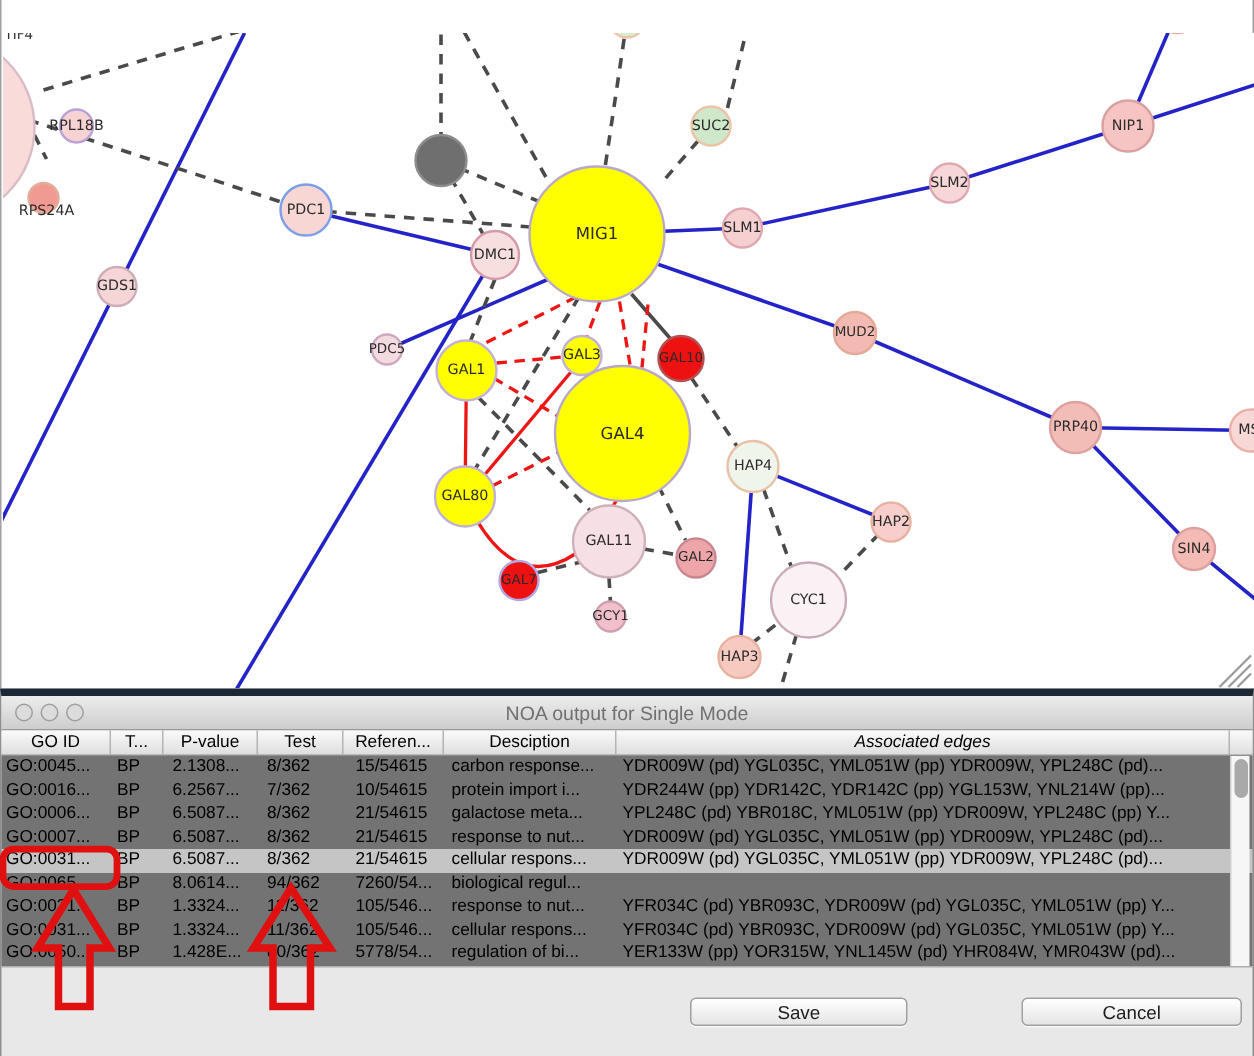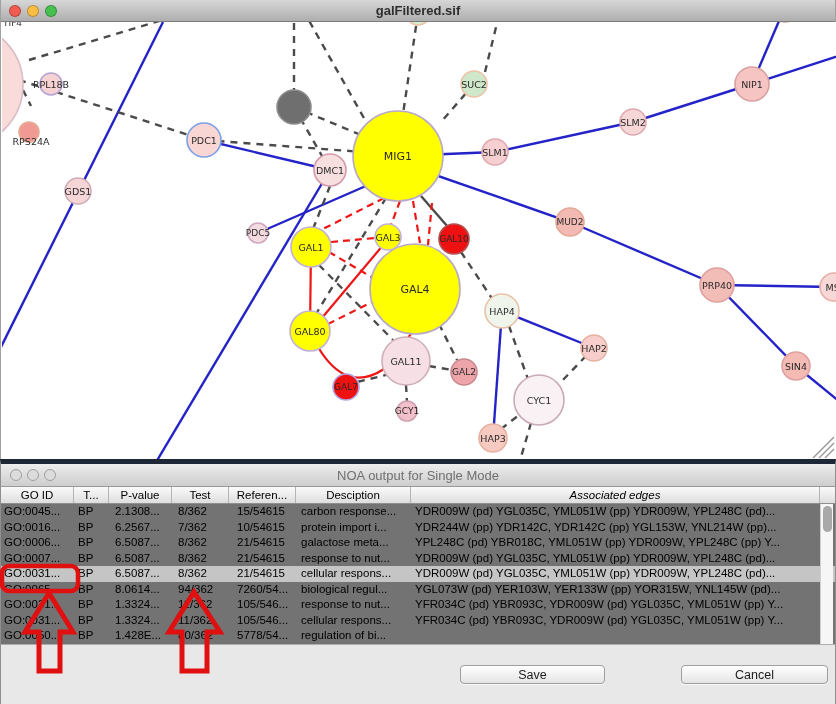--- a/index.html
+++ b/index.html
@@ -55,26 +55,20 @@
   .btn-save{left:459px;top:201px;width:145px;}
   .btn-cancel{left:680px;top:201px;width:147px;}
 
   
   .ann{position:absolute;left:0;top:0;width:836px;height:704px;pointer-events:none;z-index:50;}
 </style>
 </head>
 <body>
 
 <div class="win-net">
-  <div class="titlebar1">
-    <span class="tl red" style="background: rgb(241, 91, 80); border: 1px solid rgba(0, 0, 0, 0.25);"></span>
-    <span class="tl yel" style="background: rgb(248, 189, 67); border: 1px solid rgba(0, 0, 0, 0.25);"></span>
-    <span class="tl grn" style="background: rgb(72, 192, 79); border: 1px solid rgba(0, 0, 0, 0.25);"></span>
-    <span class="title">galFiltered.sif</span>
-  </div>
   <div class="canvas">
     <svg id="net-svg" width="834" height="437" viewBox="1 0 834 437">
         <polyline fill="none" stroke="#2323c8" stroke-width="2.4" points="162,0 -10,345"></polyline>
         <polyline fill="none" stroke="#2323c8" stroke-width="2.4" points="329,148 148,452"></polyline>
         <polyline fill="none" stroke="#2323c8" stroke-width="2.4" points="203,118 329,148"></polyline>
         <polyline fill="none" stroke="#2323c8" stroke-width="2.4" points="397,134 494,130 632,100 751,62 862,26"></polyline>
         <polyline fill="none" stroke="#2323c8" stroke-width="2.4" points="751,62 784,-15"></polyline>
         <polyline fill="none" stroke="#2323c8" stroke-width="2.4" points="397,140 569,200 716,263"></polyline>
         <polyline fill="none" stroke="#2323c8" stroke-width="2.4" points="716,263 833,265"></polyline>
         <polyline fill="none" stroke="#2323c8" stroke-width="2.4" points="716,263 795,344 872,407"></polyline>
@@ -246,21 +240,20 @@
         <div class="td c5">cellular respons...</div>
         <div class="td c6">YDR009W (pd) YGL035C, YML051W (pp) YDR009W, YPL248C (pd)...</div>
       </div>
       <div class="trow">
         <div class="td c0">GO:0065...</div>
         <div class="td c1">BP</div>
         <div class="td c2">8.0614...</div>
         <div class="td c3">94/362</div>
         <div class="td c4">7260/54...</div>
         <div class="td c5">biological regul...</div>
-        <div class="td c6">YGL073W (pd) YER103W, YER133W (pp) YOR315W, YNL145W (pd)...</div>
       </div>
       <div class="trow">
         <div class="td c0">GO:0031...</div>
         <div class="td c1">BP</div>
         <div class="td c2">1.3324...</div>
         <div class="td c3">11/362</div>
         <div class="td c4">105/546...</div>
         <div class="td c5">response to nut...</div>
         <div class="td c6">YFR034C (pd) YBR093C, YDR009W (pd) YGL035C, YML051W (pp) Y...</div>
       </div>
@@ -273,20 +266,21 @@
         <div class="td c5">cellular respons...</div>
         <div class="td c6">YFR034C (pd) YBR093C, YDR009W (pd) YGL035C, YML051W (pp) Y...</div>
       </div>
       <div class="trow">
         <div class="td c0">GO:0050...</div>
         <div class="td c1">BP</div>
         <div class="td c2">1.428E...</div>
         <div class="td c3">80/362</div>
         <div class="td c4">5778/54...</div>
         <div class="td c5">regulation of bi...</div>
+        <div class="td c6">YER133W (pp) YOR315W, YNL145W (pd) YHR084W, YMR043W (pd)...</div>
       </div>
     </div>
   <div class="vscroll">
     <div class="vthumb"></div>
   </div>
   <div class="tb-sep"></div>
   <div class="btn btn-save">Save</div>
   <div class="btn btn-cancel">Cancel</div>
 </div>
 

